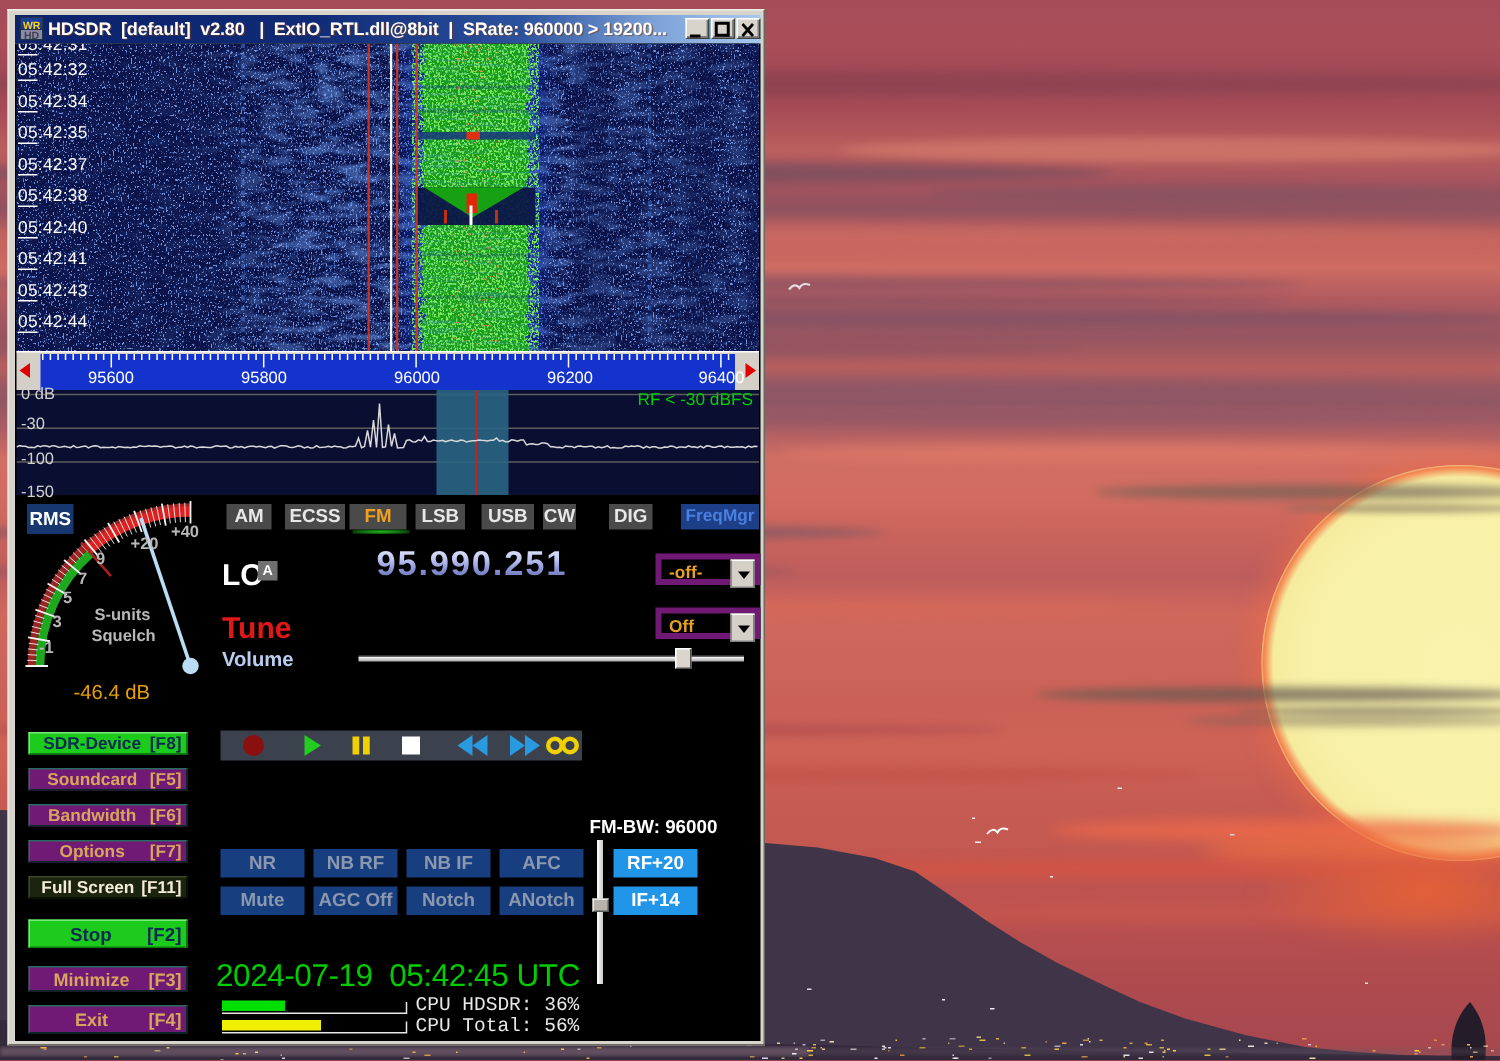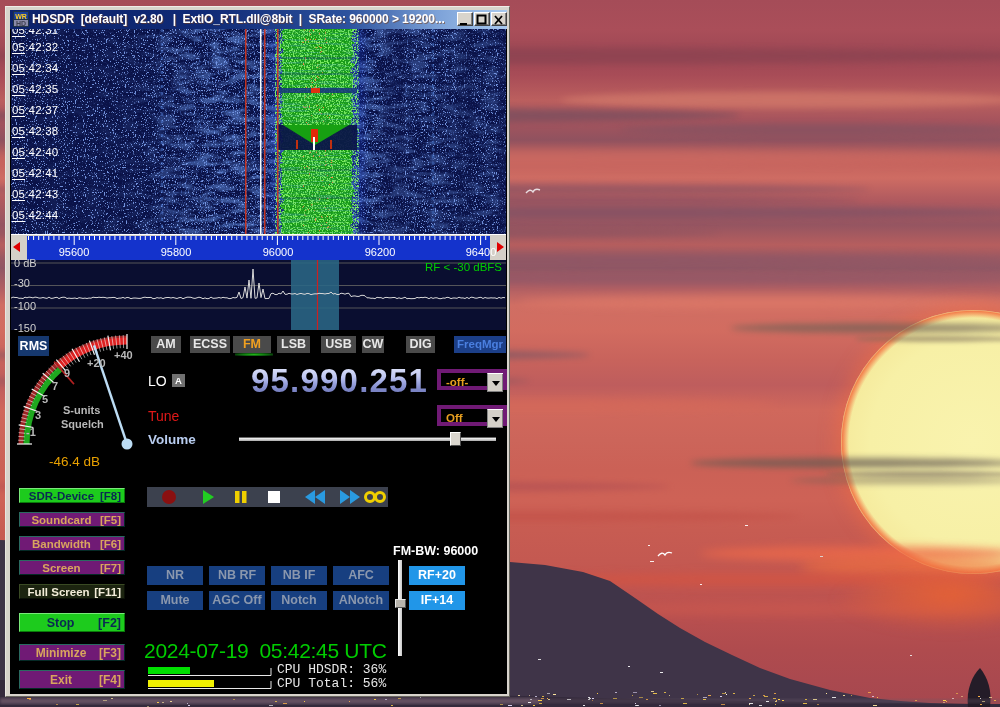--- a/index.html
+++ b/index.html
@@ -37,22 +37,22 @@
 .farrow{position:absolute;top:7px;width:0;height:0;border-top:5px solid transparent;border-bottom:5px solid transparent}
 #spec{position:absolute;left:1px;top:231px;width:495px;height:70px;background:#0a0e30;overflow:visible}
 .slab{position:absolute;color:#d0d0d0;font-size:11px;left:3px}
 #rfd{position:absolute;right:4px;top:1px;color:#00d000;font-size:11.5px}
 #panel{position:absolute;left:1px;top:303px;width:495px;height:362px;background:#000}
 #rms{position:absolute;left:7px;top:4px;width:31px;height:20px;background:#16386e;color:#fff;font-weight:bold;font-size:12.5px;text-align:center;line-height:20px}
 .sunits{position:absolute;color:#b8b8b8;font-weight:bold;font-size:11px}
 #dbval{position:absolute;left:38px;top:122px;color:#e8a000;font-size:13.5px}
 .mode{position:absolute;top:4px;height:17px;background:#4a4a4a;color:#e8e8e8;font-weight:bold;font-size:12.5px;text-align:center;line-height:17px}
 #fmglow{position:absolute;left:224px;top:21px;width:38px;height:3px;background:radial-gradient(ellipse at center,#28c81c 0%,#0e7010 55%,rgba(0,64,0,0) 100%);opacity:.9}
-.lolab{position:absolute;color:#fff;font-weight:normal;font-size:14px}
-.digits{position:absolute;font-weight:bold;font-size:33px;letter-spacing:1.2px;
+.lolab{position:absolute;color:#fff;font-weight:bold;font-size:20px}
+.digits{position:absolute;font-weight:bold;font-size:23px;letter-spacing:1.2px;
 background:linear-gradient(180deg,#e8ecfb 0%,#bfc7f2 38%,#939cda 62%,#7881c2 82%,#959ede 100%);
 -webkit-background-clip:text;background-clip:text;color:transparent;line-height:1}
 .combo{position:absolute;width:70px;height:21px;background:#000;border:4px solid #701a75}
 .combo .ct{position:absolute;left:5px;top:3px;color:#e8a020;font-weight:bold;font-size:11.5px}
 .combo .cb{position:absolute;right:0;top:0;width:16px;height:19px;background:#d4d0c8;border-left:1px solid #888;
 border-top:1px solid #fff;box-shadow:inset -1px -1px 0 #808080}
 .combo .cb:after{content:"";position:absolute;left:4px;top:7px;border-left:4px solid transparent;border-right:4px solid transparent;border-top:5px solid #000}
 #vol{position:absolute;color:#b9cdf0;font-weight:bold;font-size:13.5px}
 #vtrack{position:absolute;left:228px;top:105px;width:257px;height:4px;background:linear-gradient(180deg,#f8f8f8,#a8a8a8);border-top:1px solid #666}
 #vthumb{position:absolute;left:439px;top:100px;width:11px;height:14px;background:#dad6ce;border:1px solid #fff;border-right-color:#505050;border-bottom-color:#505050}
@@ -579,21 +579,21 @@
         </div>
       <div class="lbtn" style="top:180px">
           <span class="nm">Soundcard</span>
           <span>[F5]</span>
         </div>
       <div class="lbtn" style="top:204px">
           <span class="nm">Bandwidth</span>
           <span>[F6]</span>
         </div>
       <div class="lbtn" style="top:228px">
-          <span class="nm">Screen</span>
+          <span class="nm">Options</span>
           <span>[F7]</span>
         </div>
       <div class="lbtn fs" style="top:252px">
           <span class="nm">Full Screen</span>
           <span>[F11]</span>
         </div>
       <div class="lbtn green" style="top:281px;height:19px;font-size:12.5px">
           <span class="nm">Stop</span>
           <span>[F2]</span>
         </div>

